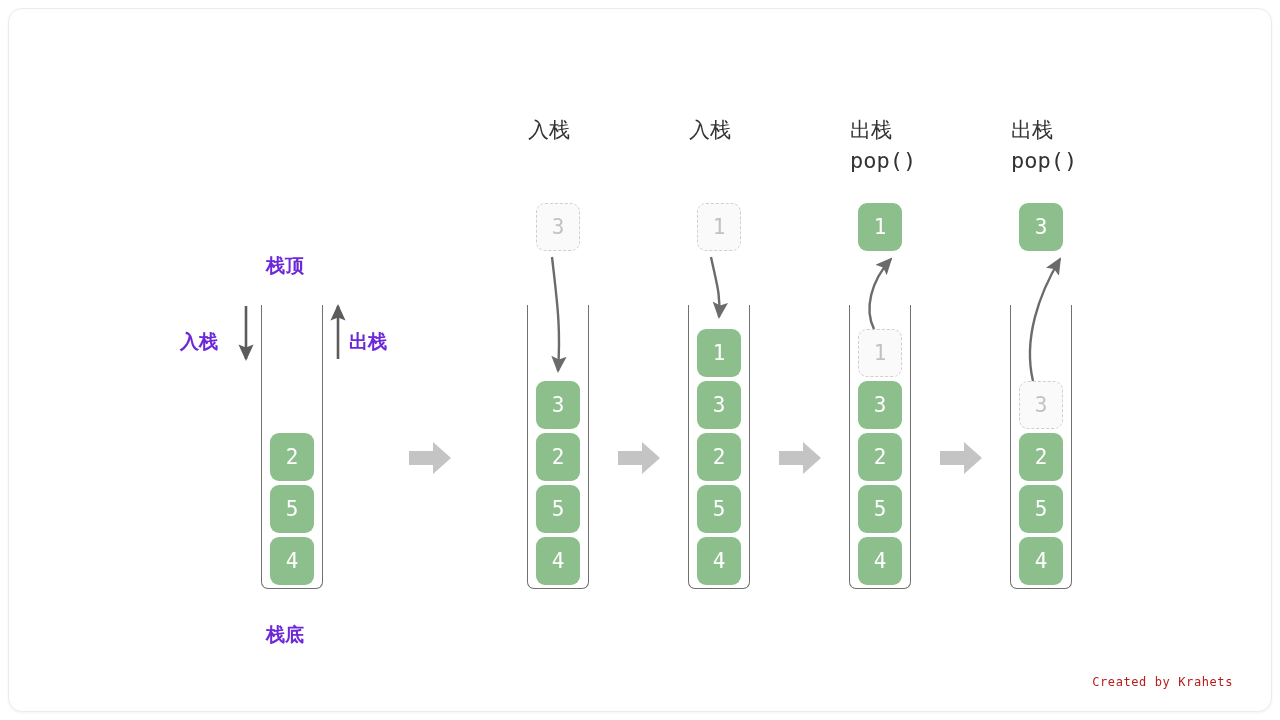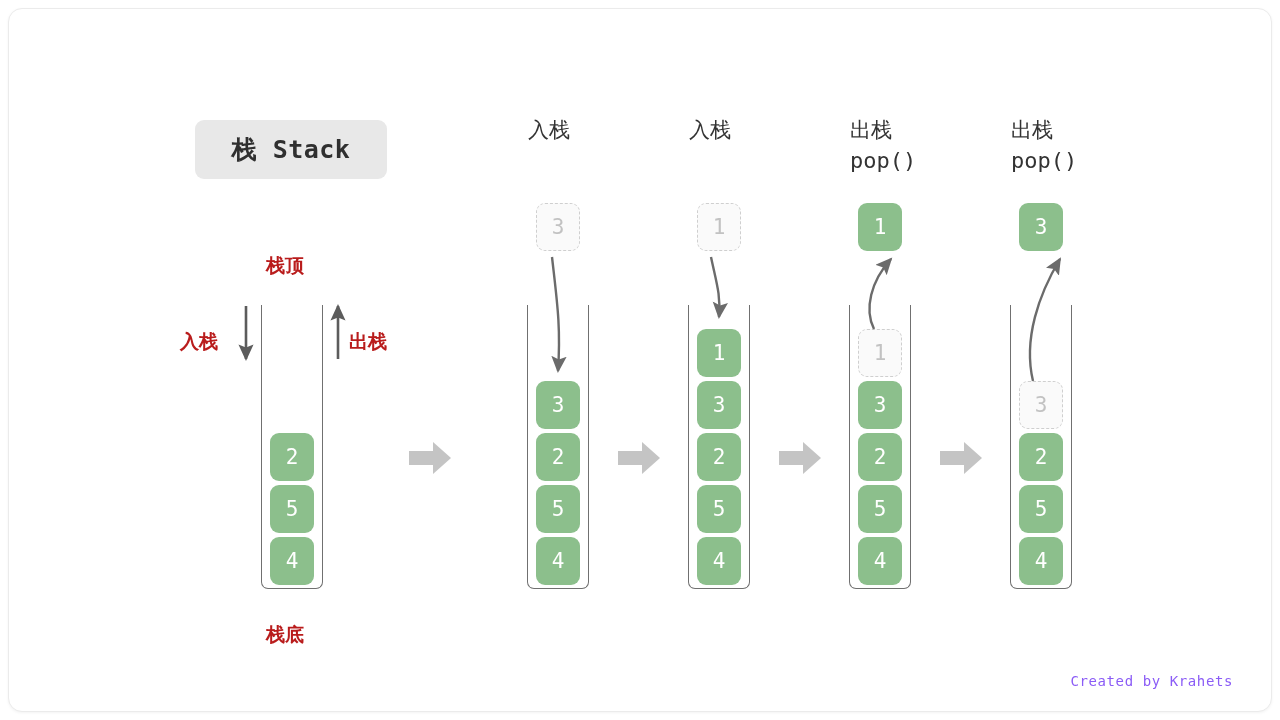--- a/index.html
+++ b/index.html
@@ -46,21 +46,21 @@
     color: #2f2f2f;
     letter-spacing: 0.5px;
   }
 
   
   .cn-label {
     position: absolute;
     font-family: "DejaVu Sans", sans-serif;
     font-size: 19px;
     font-weight: bold;
-    color: #b91c1c;
+    color: #6d28d9;
     white-space: nowrap;
   }
 
   
   .op-head {
     position: absolute;
     top: 106px;
     width: 170px;
     text-align: left;
     line-height: 1.45;
@@ -128,32 +128,31 @@
     width: 1280px; height: 720px;
     pointer-events: none;
   }
 
   
   .footer {
     position: absolute;
     right: 38px;
     bottom: 22px;
     font-family: "DejaVu Sans Mono", monospace;
-    font-size: 14px;
-    color: #8b5cf6;
+    font-size: 12px;
+    color: #b91c1c;
     letter-spacing: 0.6px;
   }
 </style>
 </head>
 <body>
 
 <div id="page">
   <div class="card">
 
-    <div class="title-badge">栈 Stack</div>
 
     <div class="cn-label" style="left:257px; top:244px;">栈顶</div>
     <div class="cn-label" style="left:257px; top:613px;text-align:center;">栈底</div>
     <div class="cn-label" style="left:171px; top:320px;">入栈</div>
     <div class="cn-label" style="left:340px; top:320px;">出栈</div>
 
     <div id="figure-layer">
         <div class="stack-tube" style="left: 252px; top: 296px; width: 62px; height: 284px;"></div>
         <div class="box solid" style="left: 261px; top: 424px;">2</div>
         <div class="box solid" style="left: 261px; top: 476px;">5</div>

